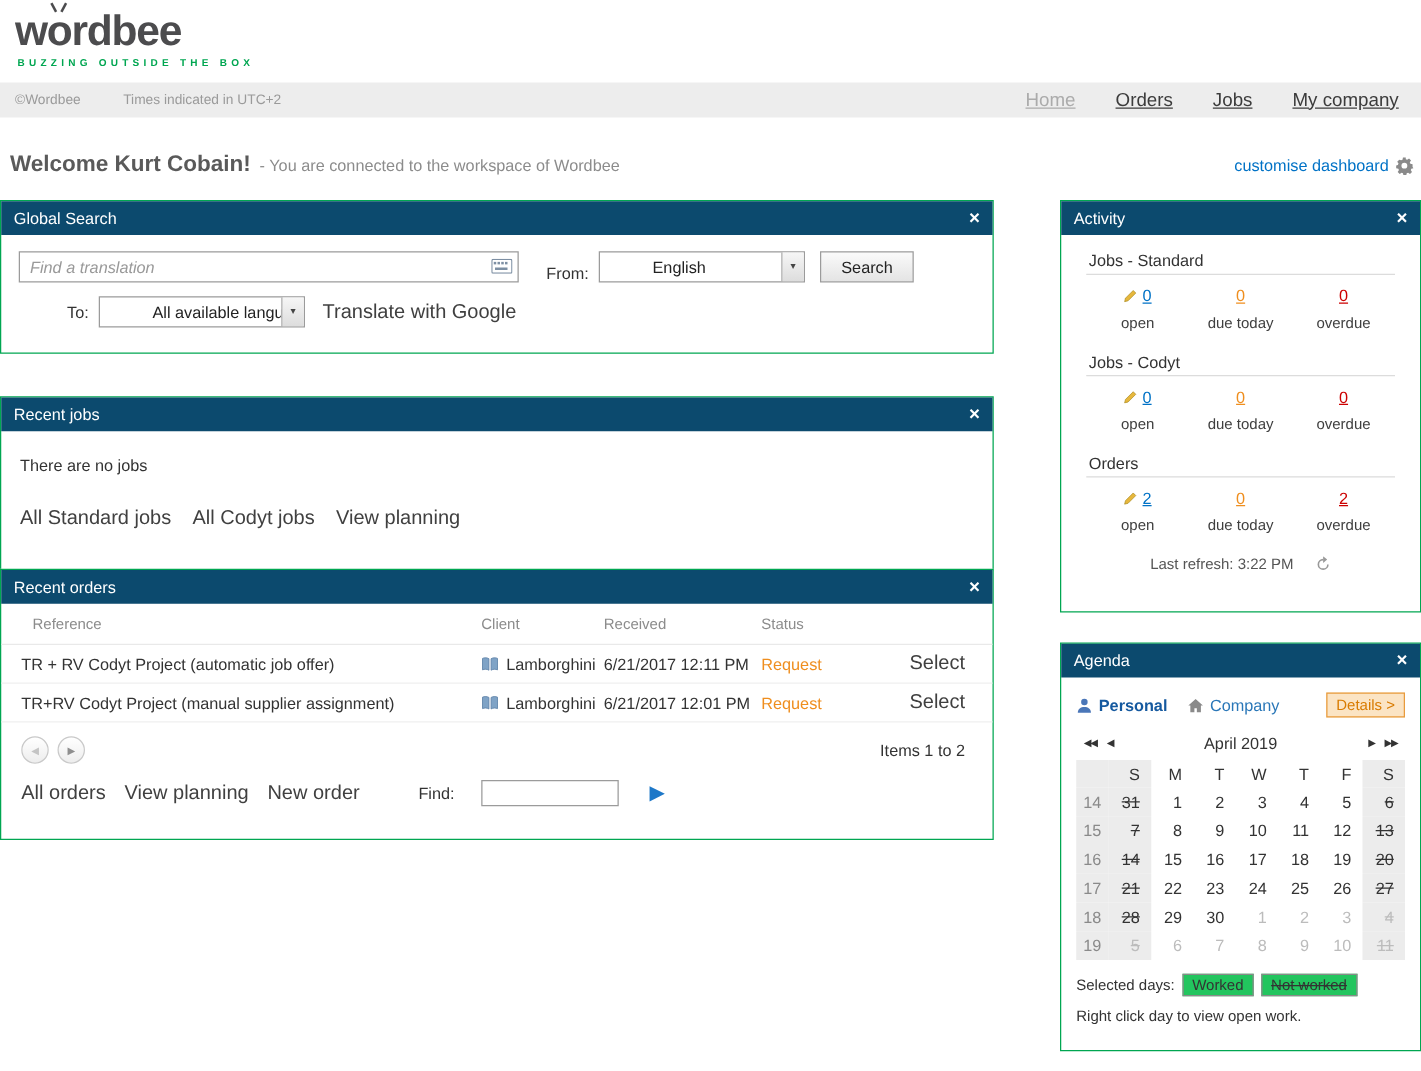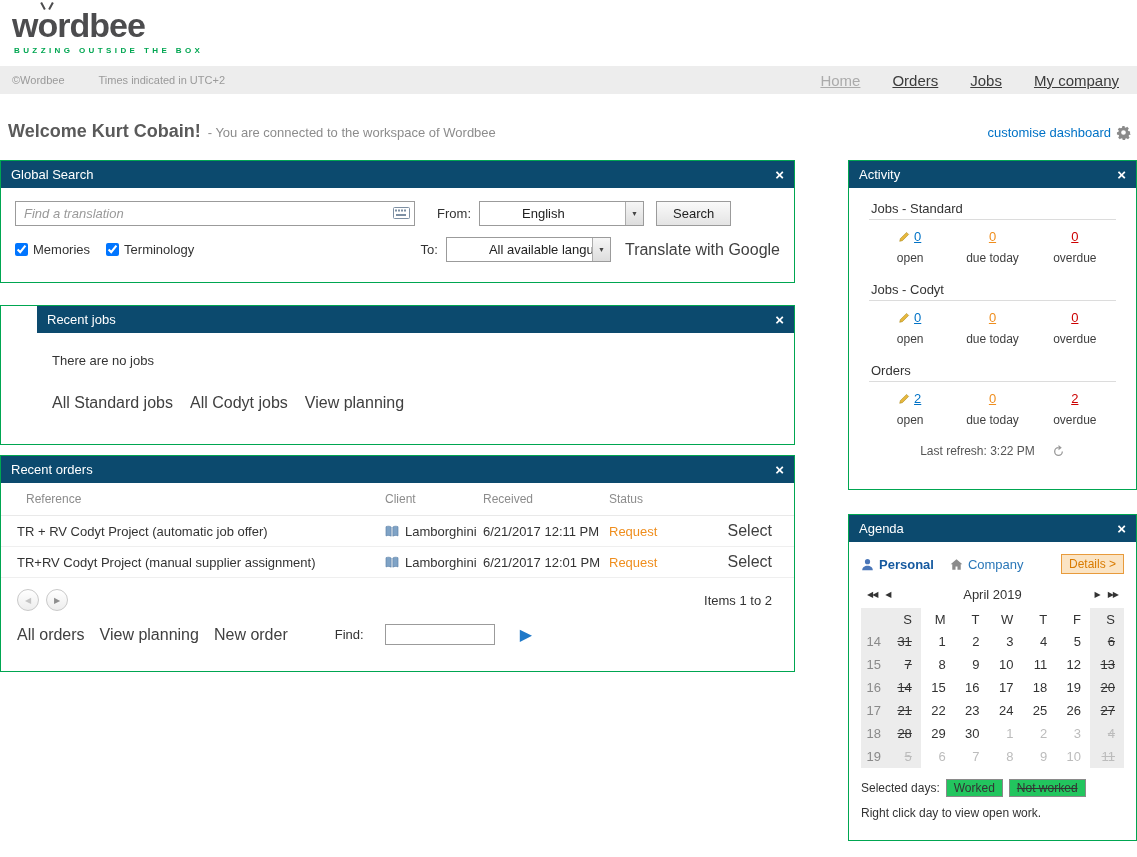--- a/index.html
+++ b/index.html
@@ -29,28 +29,28 @@
   .welcome-title { font-size: 18px; font-weight: bold; color: #5A5A5A; }
   .welcome-sub { font-size: 13px; color: #8C8C8C; margin-left: 7px; }
   .customise { display: flex; align-items: center; gap: 5px; font-size: 13px; color: #0072C6; cursor: pointer; }
 
   
   .panel { position: absolute; background: #fff; border: 1px solid #00A651; }
   .panel-header { height: 27px; background: #0c4a6e; display: flex; align-items: center; padding: 0 10px; }
   .panel-title { flex: 1; color: #fff; font-size: 13px; }
   .close-x { color: #fff; font-size: 15px; font-weight: bold; cursor: pointer; line-height: 1; }
   #global-search { top: 160px; left: 0; width: 795px; height: 123px; }
-  #recent-jobs { top: 305px; left: 0; width: 795px; height: 140px; padding-left: 36px; }
+  #recent-jobs { top: 317px; left: 0; width: 795px; height: 140px; }
   #recent-orders { top: 455px; left: 0; width: 795px; height: 217px; }
   #activity { top: 160px; left: 848px; width: 289px; height: 330px; }
   #agenda { top: 514px; left: 848px; width: 289px; height: 327px; }
 
   
   .gs-row { display: flex; align-items: center; padding: 0 14px; }
-  .gs-row1 { margin-top: 13px; }
+  .gs-row1 { margin-top: 13px; align-items: flex-end; }
   .gs-row2 { margin-top: 11px; }
   .search-wrap { position: relative; width: 400px; }
   .search-input { width: 100%; height: 25px; border: 1px solid #9B9B9B; padding: 2px 28px 2px 8px; font-size: 13px; font-family: inherit; color: #333; }
   .search-input::placeholder { font-style: italic; color: #999; }
   .kbd-icon { position: absolute; right: 5px; top: 6px; line-height: 0; }
   .fld-label { width: 46px; text-align: right; font-size: 13px; color: #333; margin-left: 10px; }
   .mock-select { display: flex; align-items: stretch; width: 165px; height: 25px; border: 1px solid #9B9B9B; background: #fff; margin-left: 8px; cursor: pointer; }
   .ms-value { flex: 1; font-size: 13px; color: #222; padding: 4px 6px; white-space: nowrap; overflow: hidden; margin-left: 36px; }
   .ms-btn { width: 18px; background: linear-gradient(#F6F6F6, #DDD); border-left: 1px solid #ACACAC; display: flex; align-items: center; justify-content: center; font-size: 7px; color: #444; }
   .btn { border: 1px solid #9B9B9B; background: linear-gradient(#FAFAFA, #E4E4E4); font-size: 13px; color: #222; padding: 4px 16px; margin-left: 12px; cursor: pointer; font-family: inherit; }
@@ -169,30 +169,20 @@
             </svg></span>
       </span>
       <span class="fld-label">From:</span>
       <span class="mock-select">
         <span class="ms-value">English</span>
         <span class="ms-btn">▼</span>
       </span>
       <button class="btn">Search</button>
     </div>
     <div class="gs-row gs-row2">
-      <span class="gs-checks">
-        <label class="chk">
-          <input type="checkbox" checked="" style="">
-          <span>Memories</span>
-        </label>
-        <label class="chk">
-          <input type="checkbox" checked="" style="">
-          <span>Terminology</span>
-        </label>
-      </span>
       <span class="fld-label">To:</span>
       <span class="mock-select">
         <span class="ms-value">All available languages</span>
         <span class="ms-btn">▼</span>
       </span>
       <span class="link gs-google">Translate with Google</span>
     </div>
   </div>
 
   <div class="panel" id="recent-jobs">

